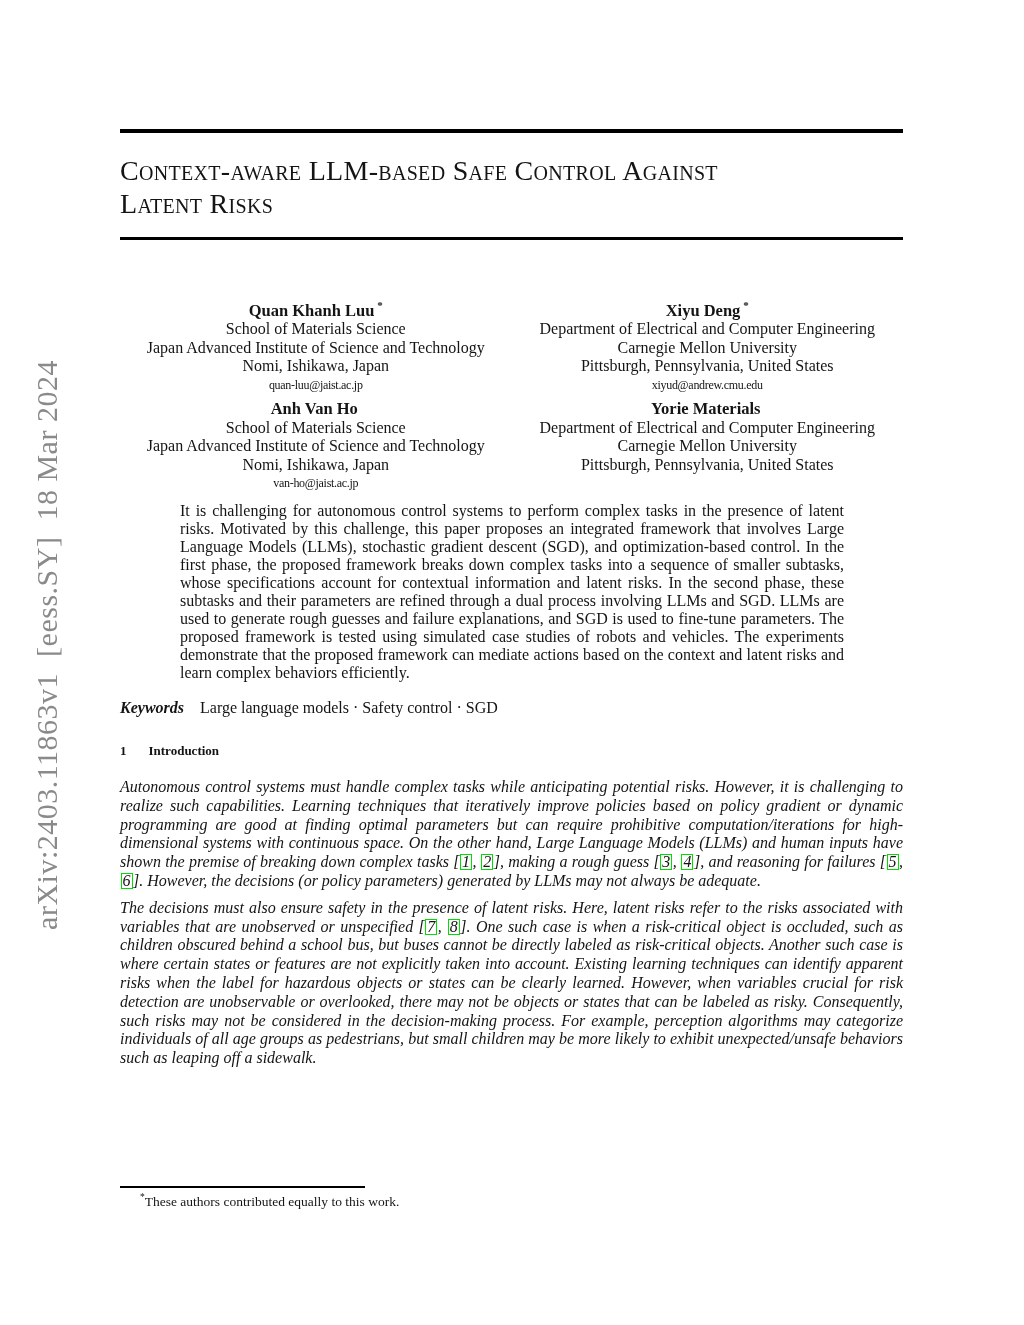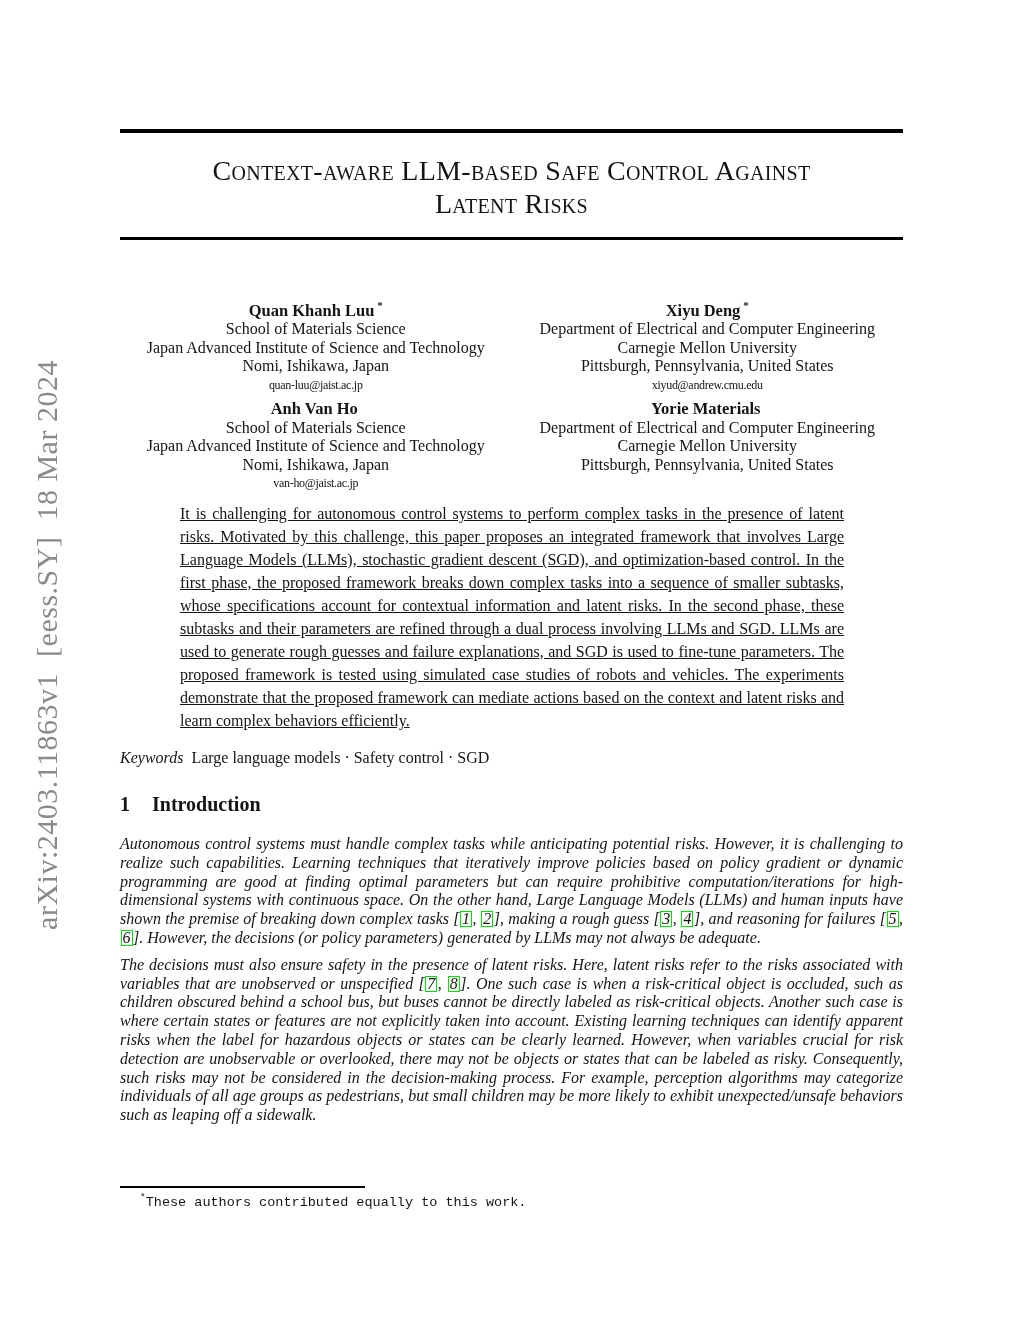--- a/index.html
+++ b/index.html
@@ -25,21 +25,21 @@
   .content {
     position: absolute;
     left: 120px;
     top: 0;
     width: 783px;
   }
   .rule-top { margin-top: 129px; height: 4px; background: #000; }
   .rule-mid { margin-top: 17px; height: 3px; background: #000; }
   .title {
     margin-top: 21px;
-    text-align: center;
+    text-align: left;
     font-variant: small-caps;
     font-size: 28px;
     line-height: 33px;
     font-weight: 400;
     letter-spacing: 0.3px;
   }
   .authors {
     margin-top: 56px;
     display: grid;
     grid-template-columns: 1fr 1fr;
@@ -60,33 +60,32 @@
     margin-top: 62px;
     text-align: center;
     font-variant: small-caps;
     font-weight: 700;
     font-size: 17.5px;
   }
   .abstract-body {
     margin: 9px 59px 0 60px;
     text-align: justify;
     font-size: 16px;
-    line-height: 23px;
-    text-decoration: underline;
+    line-height: 18px;
   }
   .keywords {
     margin-top: 16px;
     font-size: 16px;
     line-height: 19px;
   }
-  .keywords .kw-label { font-weight: 400; font-style: italic; margin-right: 8px; }
+  .keywords .kw-label { font-weight: 700; font-style: italic; margin-right: 16px; }
   .section-heading {
     margin-top: 26px;
     font-weight: 700;
-    font-size: 20px;
+    font-size: 13px;
   }
   .section-heading .sec-num { margin-right: 22px; }
   .para {
     margin-top: 19px;
     text-align: justify;
     font-size: 16px;
     line-height: 18.8px;
     font-style: italic;
   }
   .para.second { margin-top: 8px; }
@@ -101,21 +100,20 @@
     position: absolute;
     top: 1186px;
     left: 120px;
     width: 783px;
   }
   .footnote-rule { width: 245px; height: 1.6px; background: #000; }
   .footnote-text {
     margin-top: 4px;
     font-size: 13.5px;
     text-indent: 20px;
-    font-family: Liberation Mono, monospace;
   }
   .footnote-text sup { font-size: 9.5px; }
 </style>
 </head>
 <body>
 
 <div class="page">
 
   <div class="watermark">arXiv:2403.11863v1  [eess.SY]  18 Mar 2024</div>
 

